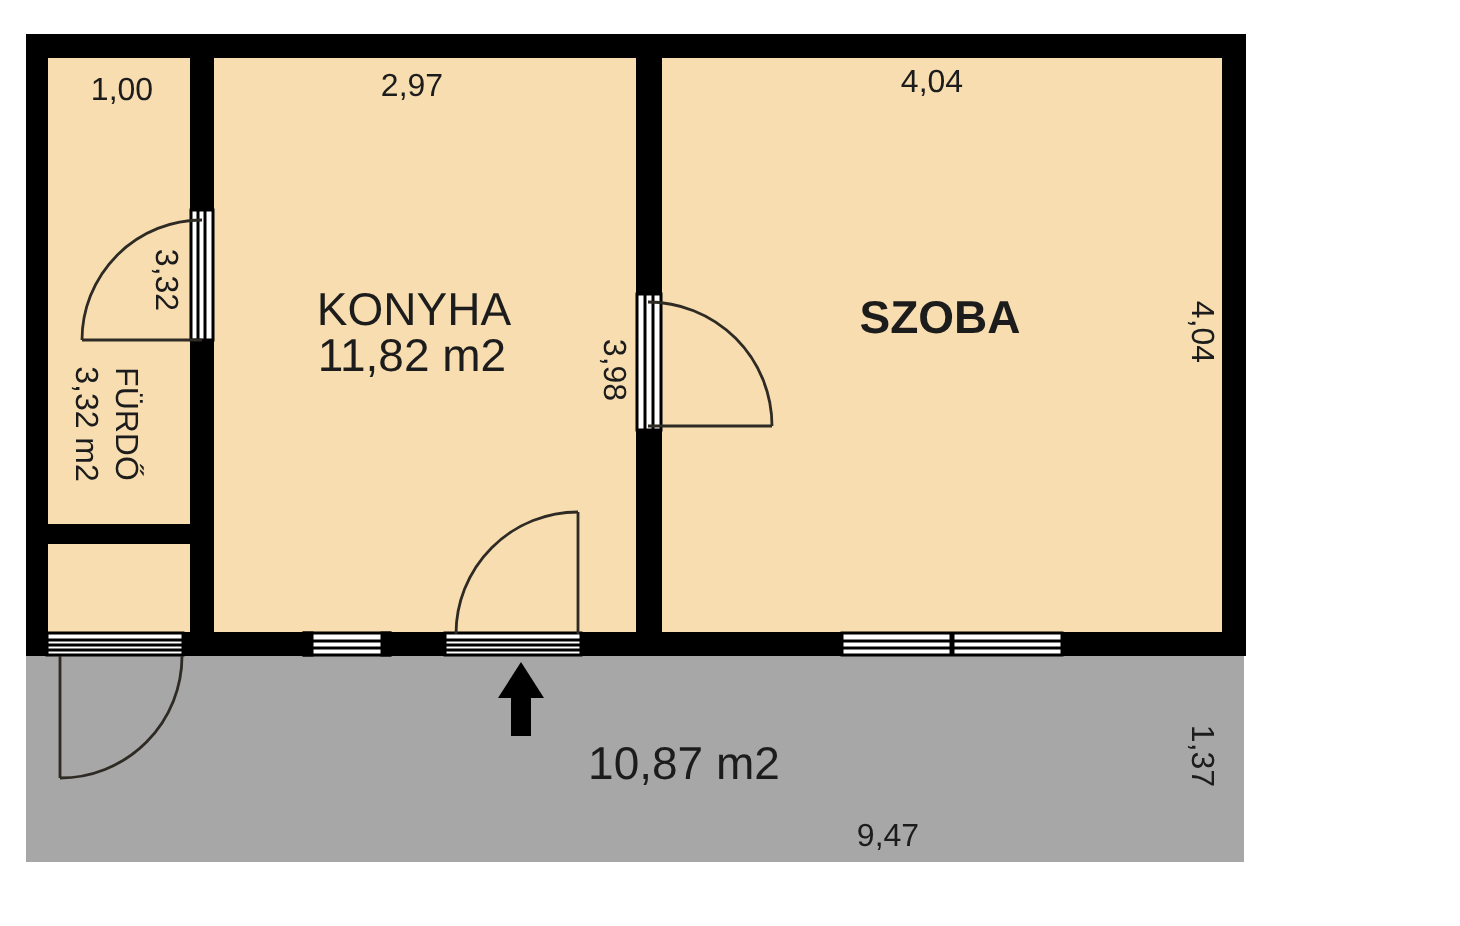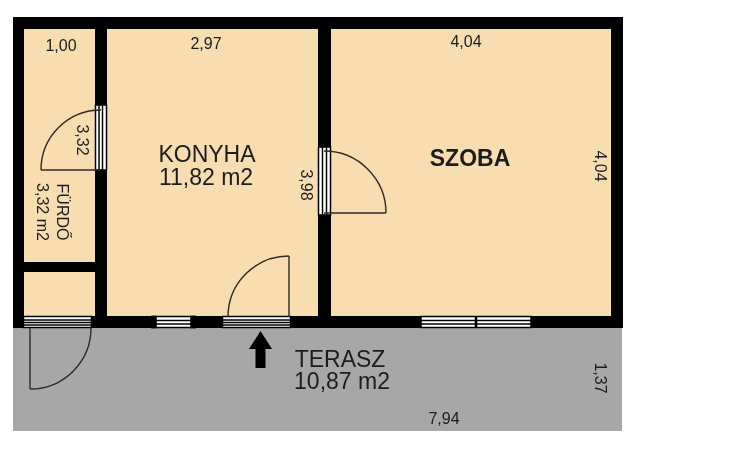--- a/index.html
+++ b/index.html
@@ -126,35 +126,34 @@
         <polygon points="-32,-32 -11,0 0,0"></polygon>
         <polygon points="32,32 0,11 0,0"></polygon>
         <polygon points="-32,32 -11,0 0,0"></polygon>
       </g>
     </g>
   </svg>
 
   <div class="lbl" style="left:61px; top:46px;">1,00</div>
   <div class="lbl" style="left:206px; top:44px;">2,97</div>
   <div class="lbl" style="left:466px; top:42px;">4,04</div>
-  <div class="lbl" style="left:444px; top:419px;">7,94</div>
+  <div class="lbl" style="left:444px; top:419px;">9,47</div>
 
   <div class="lbl rot" style="left:82px; top:140px;">3,32</div>
   <div class="lbl rot" style="left:306px; top:185px;">3,98</div>
   <div class="lbl rot" style="left:600px; top:166px;">4,04</div>
   <div class="lbl rot" style="left:600px; top:378px;">1,37</div>
 
   <div class="lbl big" style="left:207px; top:155px;">KONYHA</div>
   <div class="lbl big" style="left:206px; top:178px;">11,82 m2</div>
 
   <div class="lbl big" style="left:470px; top:159px;font-weight:bold;">SZOBA</div>
 
   <div class="lbl rot block" style="left:52px; top:212px;">
     <div>FÜRDŐ</div>
     <div>3,32 m2</div>
   </div>
 
-  <div class="lbl big" style="left:340px; top:360px;">TERASZ</div>
   <div class="lbl big" style="left:342px; top:382px;">10,87 m2</div>
 
   <div class="lbl north" style="left:719px; top:447px;">N</div>
 
 </div>
 
 </body></html>

